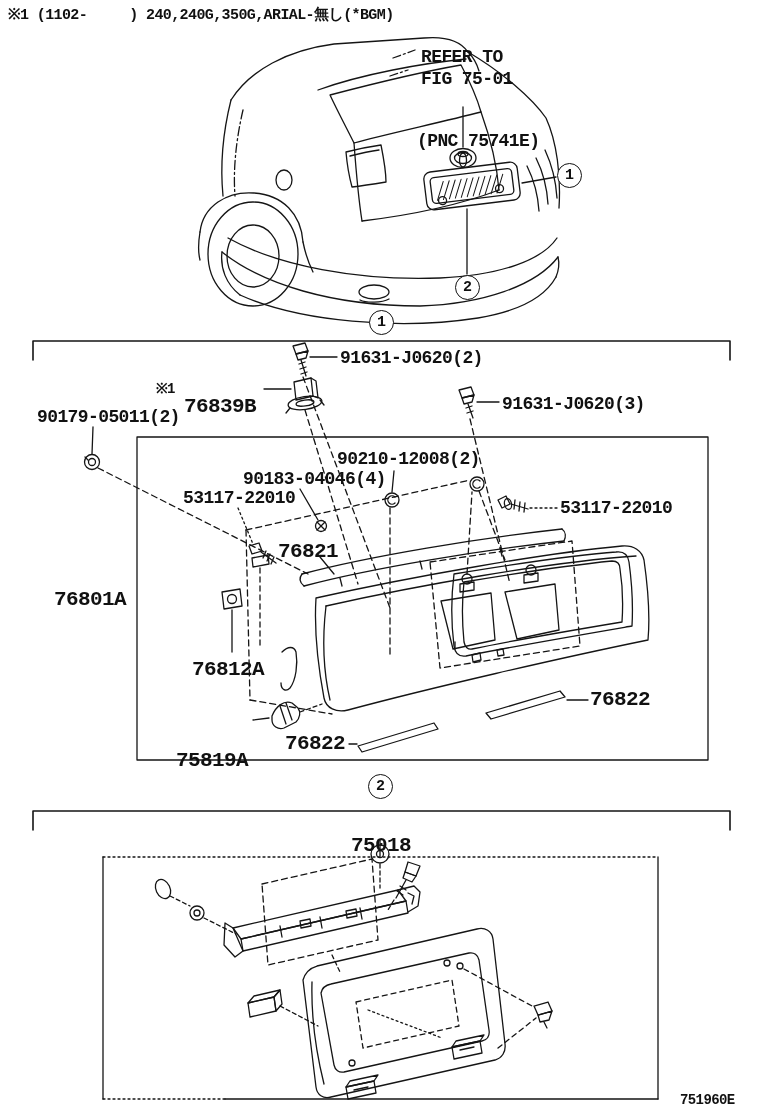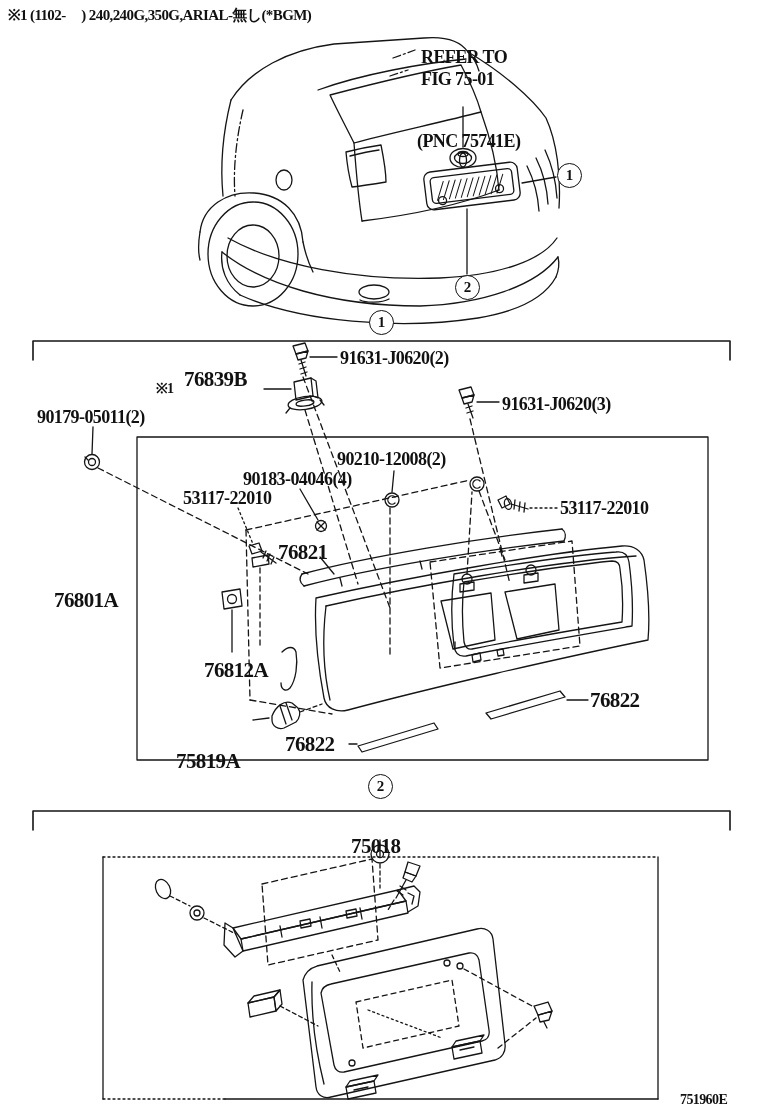--- a/index.html
+++ b/index.html
@@ -1,17 +1,17 @@
 <!DOCTYPE html>
 <html><head>
 <meta charset="utf-8">
 <style>
   html,body{margin:0;padding:0;background:#fff;}
   .page{position:relative;width:760px;height:1112px;background:#ffffff;
-        font-family:Liberation Serif, serif;color:#111;overflow:hidden;}
+        font-family:Liberation Mono, monospace;color:#111;overflow:hidden;}
   .art{position:absolute;left:0;top:0;}
   .lbl{position:absolute;font-weight:bold;white-space:pre;letter-spacing:-0.6px;line-height:1.05;}
   .s14{font-size:14px;}
   .s15{font-size:15px;}
   .s18{font-size:18px;}
   .s21{font-size:21px;}
   .callout{position:absolute;width:25px;height:25px;border:1.7px solid #111;border-radius:50%;
            display:flex;align-items:center;justify-content:center;
            font-size:15px;font-weight:bold;background:#fff;box-sizing:border-box;}
 </style>
@@ -313,30 +313,30 @@
   <div class="lbl s18" style="left:421px;top:70px;">FIG 75-01</div>
   <div class="lbl s18" style="left:417px;top:92px;margin-top:40px;">(PNC 75741E)</div>
 
   <div class="callout" style="left:557px;top:163px;">1</div>
   <div class="callout" style="left:455px;top:275px;">2</div>
 
   <div class="callout" style="left:369px;top:310px;">1</div>
 
   <div class="lbl s18" style="left:340px;top:349px;">91631-J0620(2)</div>
   <div class="lbl s14" style="left:156px;top:382px;">※1</div>
-  <div class="lbl s21" style="left:184px;top:368px;">76839B</div>
+  <div class="lbl s21" style="left:184px;top:396px;">76839B</div>
   <div class="lbl s18" style="left:502px;top:395px;">91631-J0620(3)</div>
   <div class="lbl s18" style="left:37px;top:408px;">90179-05011(2)</div>
   <div class="lbl s18" style="left:337px;top:450px;">90210-12008(2)</div>
   <div class="lbl s18" style="left:243px;top:470px;">90183-04046(4)</div>
   <div class="lbl s18" style="left:183px;top:489px;">53117-22010</div>
   <div class="lbl s18" style="left:560px;top:499px;">53117-22010</div>
   <div class="lbl s21" style="left:278px;top:533px;margin-top:8px;">76821</div>
   <div class="lbl s21" style="left:54px;top:589px;">76801A</div>
-  <div class="lbl s21" style="left:204px;top:659px;">76812A</div>
+  <div class="lbl s21" style="left:192px;top:659px;">76812A</div>
   <div class="lbl s21" style="left:176px;top:750px;">75819A</div>
   <div class="lbl s21" style="left:590px;top:689px;">76822</div>
   <div class="lbl s21" style="left:285px;top:733px;">76822</div>
 
   <div class="callout" style="left:368px;top:774px;">2</div>
   <div class="lbl s21" style="left:351px;top:814px;margin-top:21px;">75018</div>
 
   <div class="lbl s14" style="left:680px;top:1093px;">751960E</div>
 </div>
 

